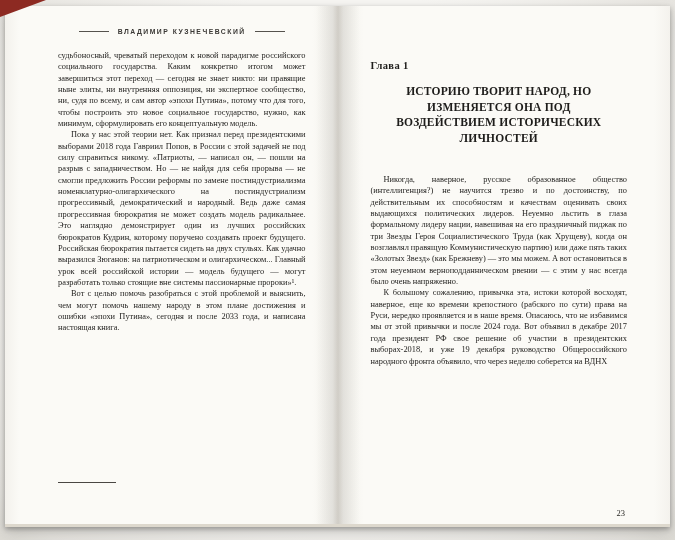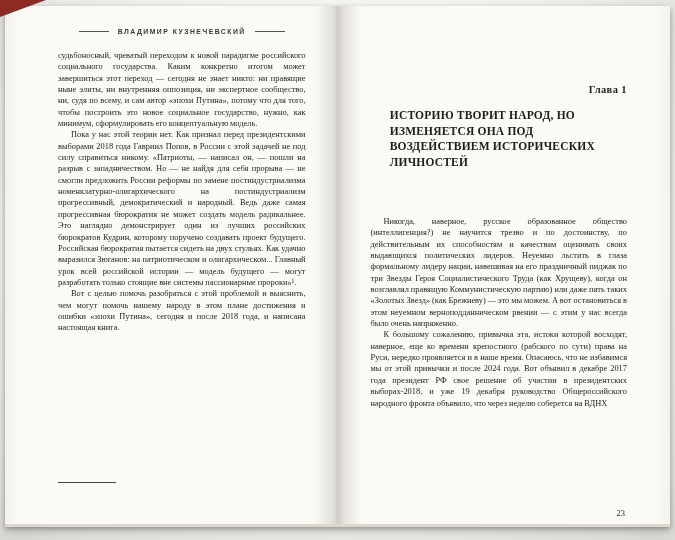--- a/index.html
+++ b/index.html
@@ -77,34 +77,34 @@
   .footnote-block { margin-top: auto; padding-top: 8px; }
   .fn-rule { width: 58px; height: 1px; background: #4a4743; margin-bottom: 3.5px; }
   .footnote {
     font-size: 7px; line-height: 9.6px;
     text-align: justify; text-indent: 11px;
     color: #2a2926;
   }
 
   
   .chapter-label {
-    margin-top: 56px;
-    text-align: right;
+    margin-top: 32px;
+    text-align: left;
     font-size: 10.5px; font-weight: bold;
     letter-spacing: 0.4px;
   }
   .chapter-title {
     margin: 13px auto 0 auto;
     max-width: 218px;
-    text-align: left;
+    text-align: center;
     font-size: 11.5px; font-weight: bold;
     line-height: 15.5px;
     letter-spacing: 0.2px;
   }
-  .right .body.first-body { margin-top: 46px; }
+  .right .body.first-body { margin-top: 28px; }
 
   .page-number {
     position: absolute; bottom: 6px; right: 45px;
     font-size: 8.5px; color: #2a2926;
   }
 </style>
 </head>
 <body>
 
 <div class="scene">
@@ -114,21 +114,21 @@
   <div class="book">
 
     <section class="page left" lang="ru">
       <header class="running-header">
         <span class="rh-rule"></span>
         <span class="rh-text">ВЛАДИМИР КУЗНЕЧЕВСКИЙ</span>
         <span class="rh-rule"></span>
       </header>
       <p class="body no-indent">судьбоносный, чреватый переходом к новой парадигме российского социального государства. Каким конкретно итогом может завершиться этот переход — сегодня не знает никто: ни правящие ныне элиты, ни внутренняя оппозиция, ни экспертное сообщество, ни, судя по всему, и сам автор «эпохи Путина», потому что для того, чтобы построить это новое социальное государство, нужно, как минимум, сформулировать его концептуальную модель.</p>
       <p class="body">Пока у нас этой теории нет. Как признал перед президентскими выборами 2018 года Гавриил Попов, в России с этой задачей не под силу справиться никому. «Патриоты, — написал он, — пошли на разрыв с западничеством. Но — не найдя для себя прорыва — не смогли предложить России реформы по замене постиндустриализма номенклатурно-олигархического на постиндустриализм прогрессивный, демократический и народный. Ведь даже самая прогрессивная бюрократия не может создать модель радикальнее. Это наглядно демонстрирует один из лучших российских бюрократов Кудрин, которому поручено создавать проект будущего. Российская бюрократия пытается сидеть на двух стульях. Как удачно выразился Зюганов: на патриотическом и олигархическом... Главный урок всей российской истории — модель будущего — могут разработать только стоящие вне системы пассионарные пророки»¹.</p>
-      <p class="body">Вот с целью помочь разобраться с этой проблемой и выяснить, чем могут помочь нашему народу в этом плане достижения и ошибки «эпохи Путина», сегодня и после 2018 года, и написана настоящая книга.</p>
+      <p class="body">Вот с целью помочь разобраться с этой проблемой и выяснить, чем могут помочь нашему народу в этом плане достижения и ошибки «эпохи Путина», сегодня и после 2033 года, и написана настоящая книга.</p>
       <div class="footnote-block">
         <div class="fn-rule"></div>
       </div>
     </section>
 
     <section class="page right" lang="ru">
       <div class="chapter-label">Глава 1</div>
       <h1 class="chapter-title">ИСТОРИЮ ТВОРИТ НАРОД, НО ИЗМЕНЯЕТСЯ ОНА ПОД ВОЗДЕЙСТВИЕМ ИСТОРИЧЕСКИХ ЛИЧНОСТЕЙ</h1>
       <p class="body first-body">Никогда, наверное, русское образованное общество (интеллигенция?) не научится трезво и по достоинству, по действительным их способностям и качествам оценивать своих выдающихся политических лидеров. Неуемно льстить в глаза формальному лидеру нации, навешивая на его праздничный пиджак по три Звезды Героя Социалистического Труда (как Хрущеву), когда он возглавлял правящую Коммунистическую партию) или даже пять таких «Золотых Звезд» (как Брежневу) — это мы можем. А вот остановиться в этом неуемном верноподданническом рвении — с этим у нас всегда было очень напряженно.</p>
       <p class="body">К большому сожалению, привычка эта, истоки которой восходят, наверное, еще ко времени крепостного (рабского по сути) права на Руси, нередко проявляется и в наше время. Опасаюсь, что не избавимся мы от этой привычки и после 2024 года. Вот объявил в декабре 2017 года президент РФ свое решение об участии в президентских выборах-2018, и уже 19 декабря руководство Общероссийского народного фронта объявило, что через неделю соберется на ВДНХ</p>

